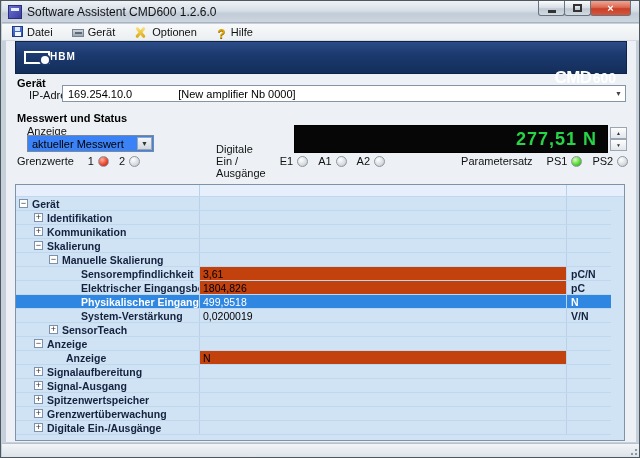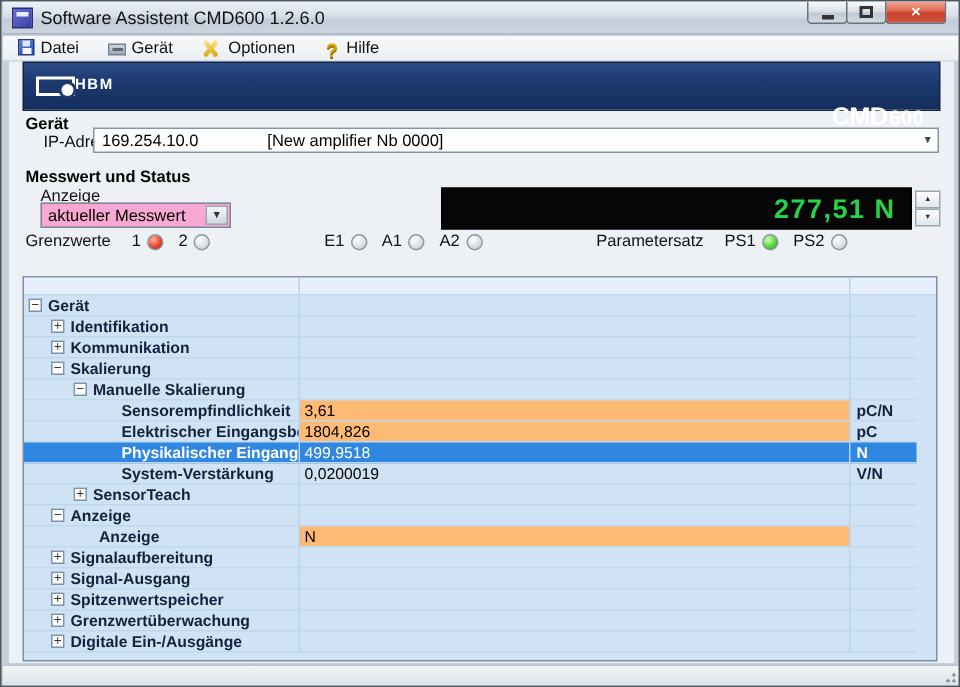--- a/index.html
+++ b/index.html
@@ -56,21 +56,21 @@
   .product { color:#fff; display:flex; align-items:baseline;margin-top:41px; }
   .product .p1 { font-size:17px; font-weight:bold; letter-spacing:-0.5px; }
   .product .p2 { font-size:14px; font-weight:bold; border-bottom:2px solid #fff; margin-left:1px; }
 
   .sec-label { position:absolute; font-size:11px; font-weight:bold; color:#000; }
   .fld-label { position:absolute; font-size:11px; color:#111; }
 
   .combo-flat { position:absolute; height:17px; background:#fff; border:1px solid #8695a5;
     display:flex; align-items:center; font-size:11px; color:#000; padding-left:5px; }
   .combo-flat .arrow { position:absolute; right:3px; top:4px; font-size:7px; color:#444; }
-  .combo-3d { position:absolute; height:17px; background:#f9a8d4; border:1px solid #7a8a99;
+  .combo-3d { position:absolute; height:17px; background:#3b82f6; border:1px solid #7a8a99;
     display:flex; align-items:center; font-size:11px; color:#000; padding-left:4px; }
   .combo-3d .btn3d { position:absolute; right:1px; top:1px; bottom:1px; width:15px;
     background:linear-gradient(180deg,#f4f6f8,#cfd8e1); border:1px solid #9aa7b3;
     display:flex; align-items:center; justify-content:center; font-size:7px; color:#333; }
 
   .display { position:absolute; left:288px; top:84px; width:314px; height:28px; background:#060606;
     border:1px solid #000; display:flex; align-items:center; justify-content:flex-end; padding-right:10px; }
   .display span { font-size:18px; font-weight:bold; letter-spacing:1px; }
   .spinner { position:absolute; left:604px; top:86px; width:17px; height:24px; display:flex; flex-direction:column; }
   .spbtn { flex:1; background:linear-gradient(180deg,#fdfdfd,#e2e7ec); border:1px solid #9aa7b3;
@@ -88,21 +88,21 @@
 
   
   .treepanel { position:absolute; left:9px; top:143px; width:610px; height:257px;
     background:#cfe3f5; border:1px solid #7f93a8; overflow:hidden; }
   .trow { display:flex; width:595px; height:14px; border-bottom:1px solid #c0d8ee;
     font-size:10.5px; font-weight:bold; color:#14223d; }
   .trow.header { height:12px; width:100%; background:#e6effb; }
   .tc { display:flex; align-items:center; overflow:hidden; white-space:nowrap; }
   .tc.name { width:184px; border-right:1px solid #b9d2ea; }
   .tc.val  { width:367px; border-right:1px solid #b9d2ea; padding-left:3px; font-weight:normal; color:#000; }
-  .tc.val.edit { background:#fdba74; }
+  .tc.val.edit { background:#c2410c; }
   .tc.unit { width:44px; padding-left:4px; }
   .trow.sel { background:#2f87e2; color:#fff; }
   .trow.sel .tc.val { color:#fff; background:transparent; }
   .expbox { display:inline-block; flex:none; width:9px; height:9px; line-height:7px; text-align:center;
     border:1px solid #7b91ad; background:#fff; font-size:9px; font-weight:normal; color:#333; }
   .tlabel { margin-left:4px; }
 
   
   .statusbar { position:absolute; left:1px; top:442px; width:637px; height:14px;
     background:linear-gradient(180deg,#f2f5f7,#dde3e9); border-top:1px solid #b9c2cc; }
@@ -194,20 +194,21 @@
           <span class="sitem">
             <span class="iname">1</span>
             <span class="led red"></span>
           </span>
           <span class="sitem">
             <span class="iname">2</span>
             <span class="led off"></span>
           </span>
         </div>
         <div class="sgroup">
+          <span class="glabel">Digitale Ein / Ausgänge</span>
           <span class="sitem">
             <span class="iname">E1</span>
             <span class="led off"></span>
           </span>
           <span class="sitem">
             <span class="iname">A1</span>
             <span class="led off"></span>
           </span>
           <span class="sitem">
             <span class="iname">A2</span>

